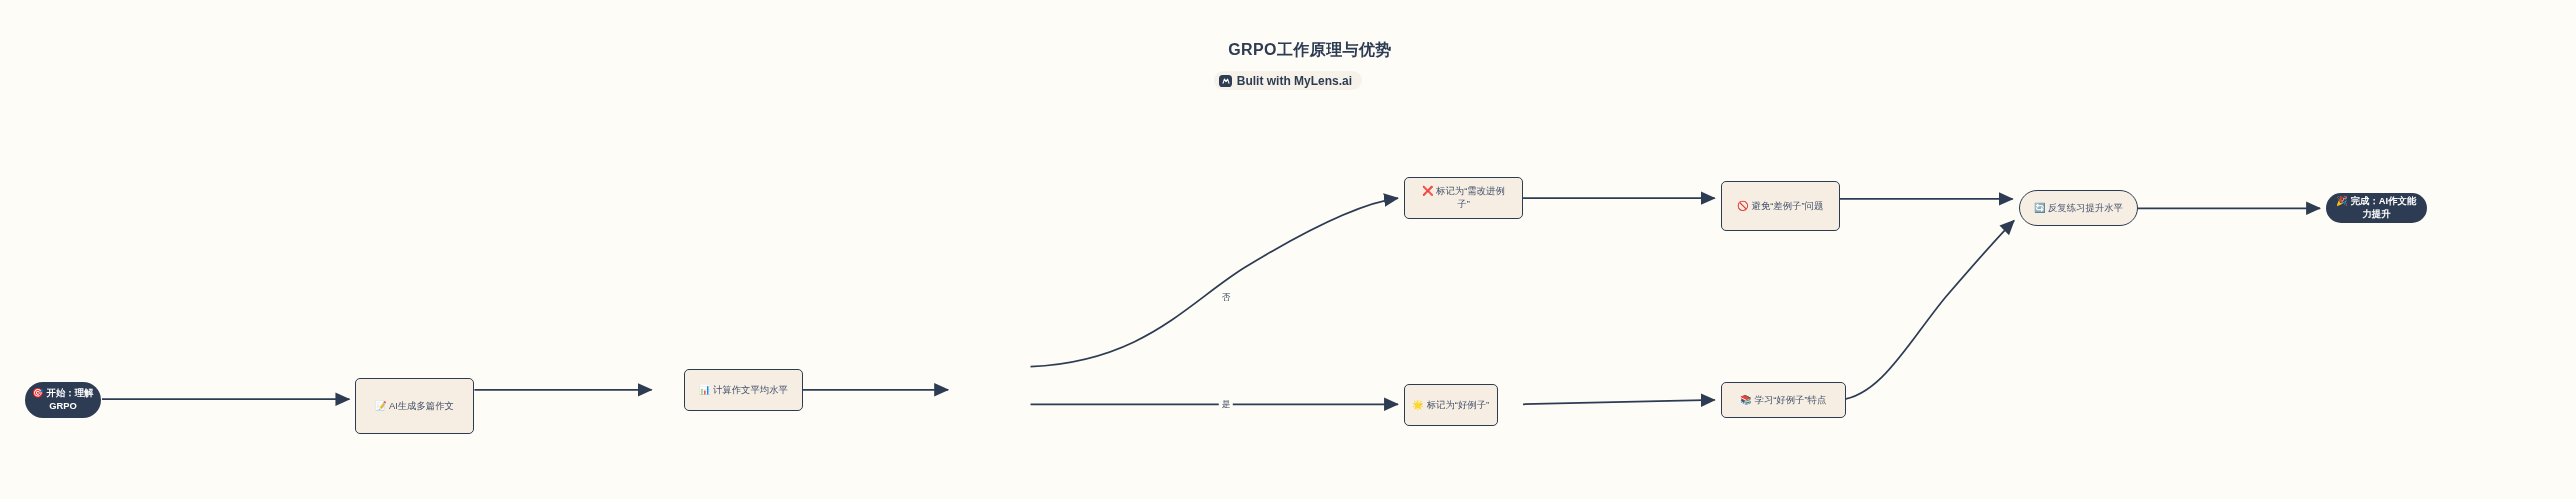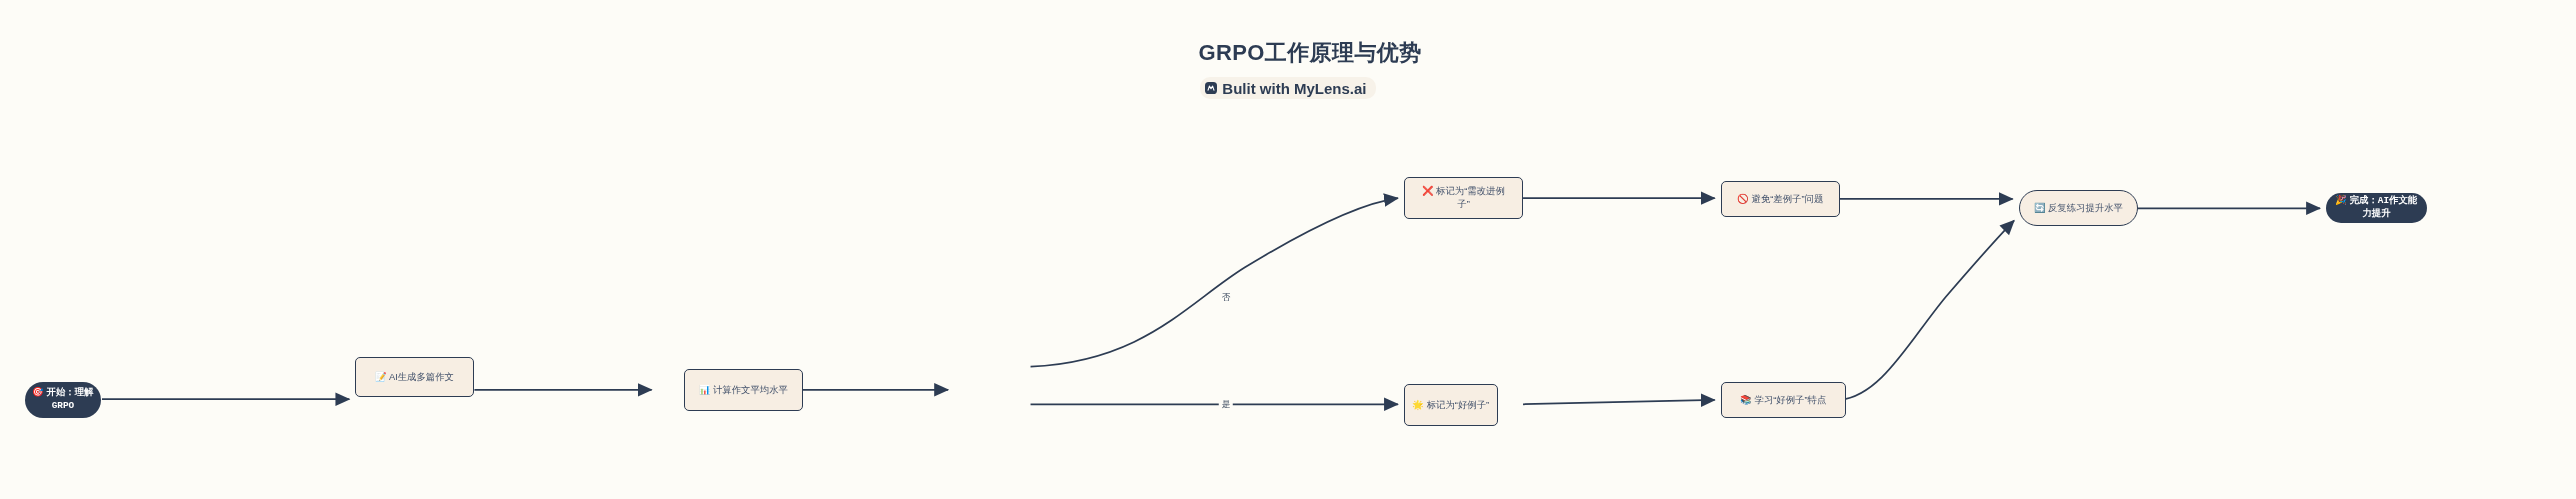--- a/index.html
+++ b/index.html
@@ -8,34 +8,34 @@
     background:#fdfcf7;
     font-family:"Liberation Sans","DejaVu Sans",sans-serif;
     overflow:hidden;position:relative;
   }
   #header{
     position:absolute;top:0;left:0;width:2576px;
     text-align:center;
   }
   #title{
     margin-top:42px;
-    font-size:22px;font-weight:700;color:#2d3c53;
+    font-size:16px;font-weight:700;color:#2d3c53;
     letter-spacing:0.4px;line-height:1;padding-left:44px;
   }
   #badge{
     display:inline-flex;align-items:center;gap:5px;
     margin-top:13px;padding:3.6px 9.4px 3.6px 5px;
     background:#f7f2e9;border-radius:10px;
   }
   #badge .logo{
     width:12.3px;height:12.3px;border-radius:3.6px;background:#2d3c53;
     display:flex;align-items:center;justify-content:center;flex:none;
   }
   #badge .logo svg{display:block;}
-  #badge .btext{font-size:15px;color:#2d3c53;font-weight:600;line-height:1;}
+  #badge .btext{font-size:12px;color:#2d3c53;font-weight:600;line-height:1;}
 
   #canvas{position:absolute;top:0;left:0;width:2576px;height:499px;}
   #edges{position:absolute;top:0;left:0;width:2576px;height:499px;}
 
   .node{position:absolute;box-sizing:border-box;}
 
   .proc{
     background:#f7eee3;border:1.8px solid #2d3c53;border-radius:5px;
     display:flex;align-items:center;justify-content:center;
     text-align:center;
@@ -44,21 +44,21 @@
     font-size:9.4px;color:#41506a;line-height:1.35;
     padding:0 7.2px;
   }
   .proc .em{font-size:9.4px;margin-right:2.2px;}
 
   .term{
     background:#2d3c53;border-radius:723px;
     display:flex;align-items:center;justify-content:center;text-align:center;
   }
   .term .lbl{
-    font-size:9.4px;color:#ffffff;font-weight:700;line-height:1.35;padding:0 6px;font-family:Liberation Mono, monospace;
+    font-size:9.4px;color:#ffffff;font-weight:700;line-height:1.35;padding:0 6px;
   }
   .term .em{font-size:9.4px;margin-right:2.2px;}
 
   .diamond{
     display:flex;align-items:center;justify-content:center;
   }
   .diamond .shape{
     position:absolute;top:0;left:0;width:100%;height:100%;
     background:#f7eee3;border:1.8px solid #2d3c53;
     transform:rotate(45deg);border-radius:2.9px;
@@ -108,38 +108,38 @@
       <path d="M2543,275 L2782,275"></path>
       <path d="M2543,553 C2600,548 2640,470 2690,410 C2740,352 2775,314 2784,305"></path>
       <path d="M2955,288 L3207,288"></path>
     </g>
   </svg>
 
   <div class="node term" style="left:25px;top:382px;width:76px;height:36px;">
     <span class="lbl"><span class="em">🎯</span>开始：理解<br>GRPO</span>
   </div>
 
-  <div class="node proc" style="left:355px;top:357px;width:119px;height:40px;">
+  <div class="node proc" style="left:355px;top:378px;width:119px;height:56px;">
     <span class="lbl"><span class="em">📝</span>AI生成多篇作文</span>
   </div>
 
   <div class="node proc" style="left:657px;top:369px;width:119px;height:42px;margin-left:27px;">
     <span class="lbl"><span class="em">📊</span>计算作文平均水平</span>
   </div>
 
 
   <div class="node proc" style="left:1404px;top:177px;width:119px;height:42px;">
     <span class="lbl"><span class="em">❌</span>标记为“需改进例<br>子”</span>
   </div>
 
   <div class="node proc" style="left:1404px;top:384px;width:94px;height:42px;">
     <span class="lbl"><span class="em">🌟</span>标记为“好例子”</span>
   </div>
 
-  <div class="node proc" style="left:1721px;top:181px;width:119px;height:36px;">
+  <div class="node proc" style="left:1721px;top:181px;width:119px;height:50px;">
     <span class="lbl"><span class="em">🚫</span>避免“差例子”问题</span>
   </div>
 
   <div class="node proc" style="left:1721px;top:382px;width:125px;height:36px;">
     <span class="lbl"><span class="em">📚</span>学习“好例子”特点</span>
   </div>
 
   <div class="node proc" style="left:2019px;top:190px;width:119px;height:36px;border-radius:18px;">
     <span class="lbl"><span class="em">🔄</span>反复练习提升水平</span>
   </div>

